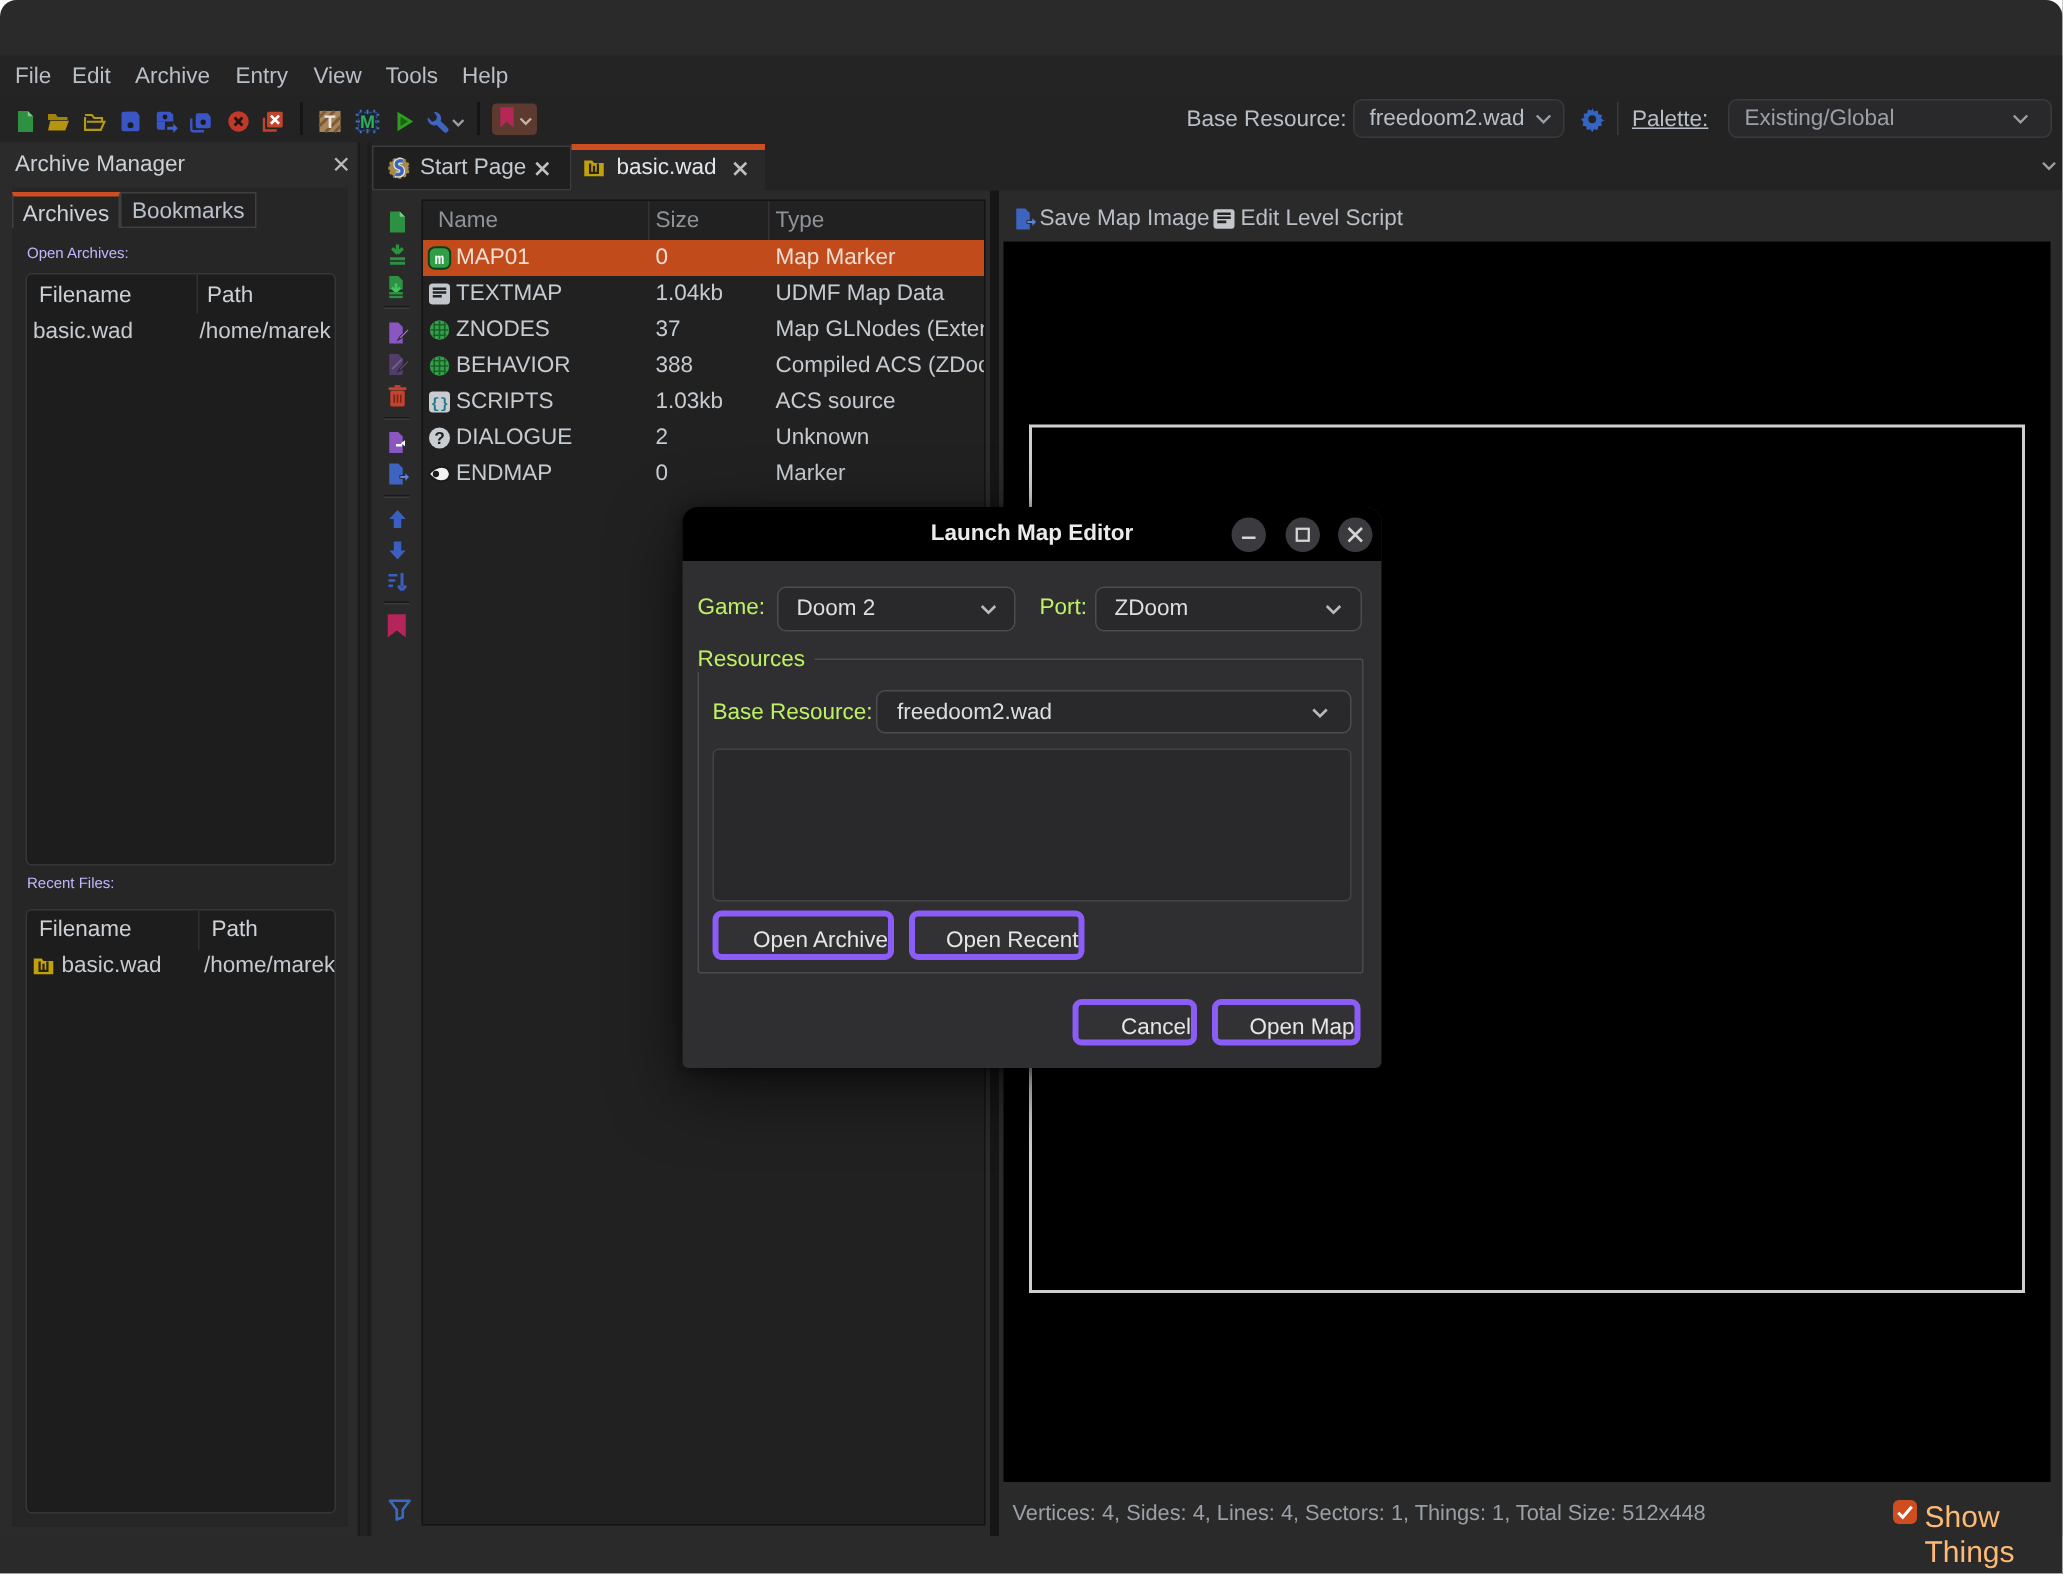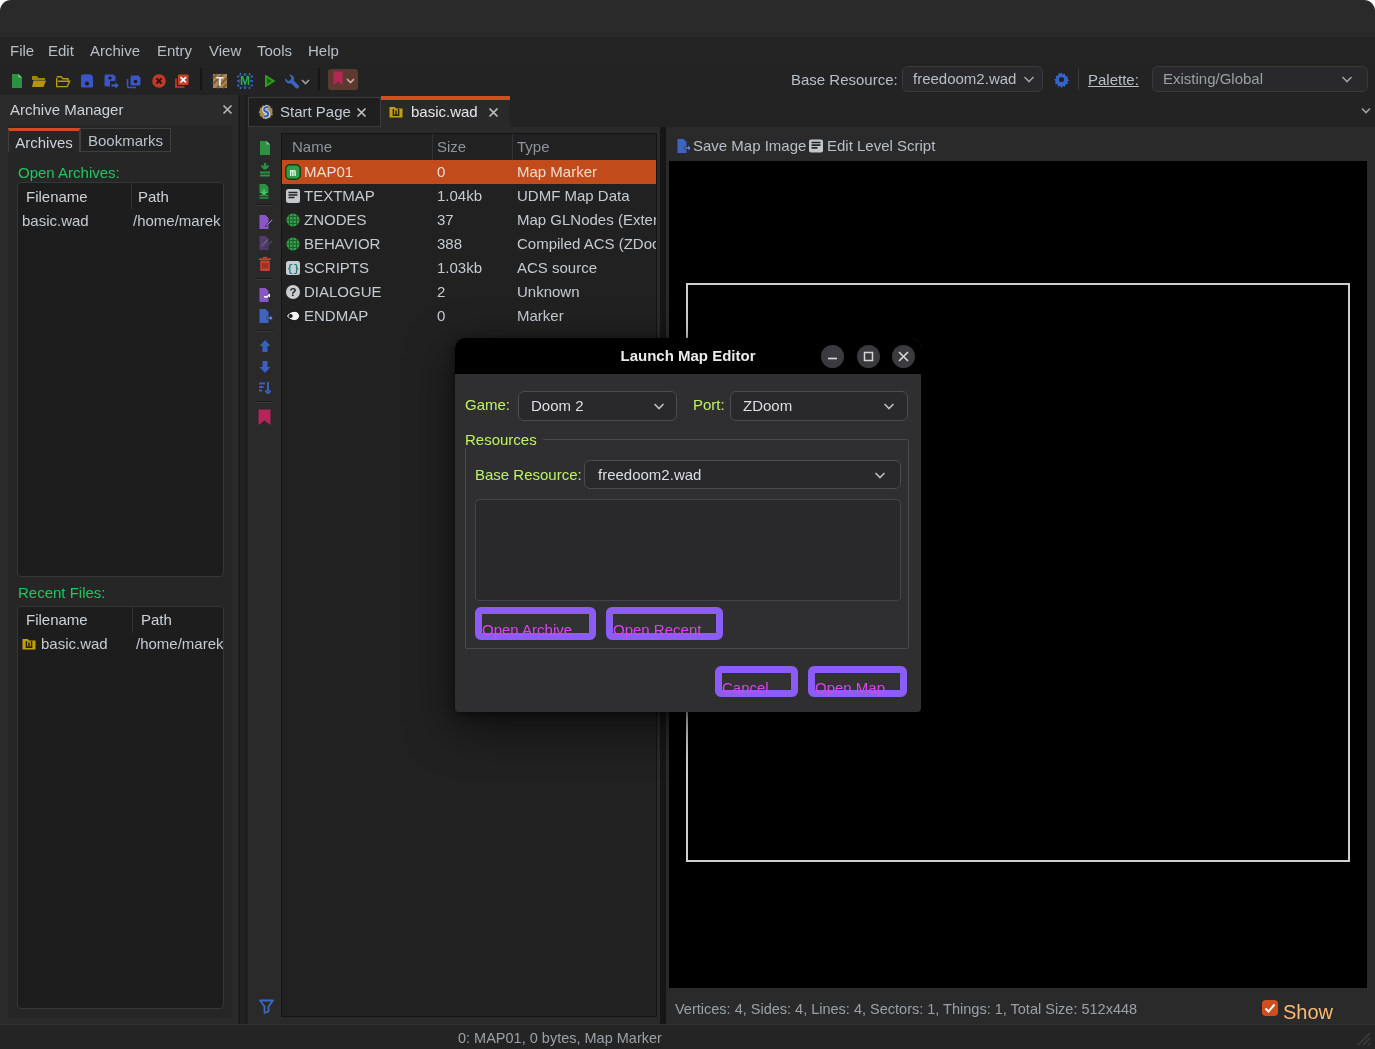--- a/index.html
+++ b/index.html
@@ -19,21 +19,21 @@
   .tsep{position:absolute;top:4px;width:2px;height:22px;background:#151515;}
   .tlabel{position:absolute;top:7px;color:#b9bfc7;font-size:15px;}
   .combo{position:absolute;top:2px;height:26px;background:#29292b;border:1px solid #3a3a3c;
        border-radius:6px;color:#b9bfc7;font-size:15px;line-height:24px;padding-left:10px;}
   .chev{position:absolute;width:14px;height:9px;z-index:3;}
   
   #leftpanel{left:0;top:95px;width:238px;height:929px;background:#2b2b2c;padding-left:28px;}
   #lpnotebook{position:absolute;left:8px;top:30px;width:224px;height:893px;background:#262627;}
   .lptab{position:absolute;top:3px;height:24px;font-size:15px;line-height:23px;text-align:center;}
   .listbox{position:absolute;background:#1d1d1e;border:1px solid #363637;border-radius:4px;overflow:hidden;}
-  .lbl{position:absolute;color:#22c55e;font-size:15px;}
+  .lbl{position:absolute;color:#c4b5fd;font-size:10px;}
   
   #sash{left:238px;top:95px;width:10px;height:929px;background:#222223;}
   
   #tabbar{left:248px;top:95px;width:1127px;height:32px;background:#232324;}
   #content{left:248px;top:127px;width:1127px;height:897px;background:#2a2a2b;}
   .vsep{position:absolute;left:8px;width:17px;height:2px;border-top:1px solid #191919;border-bottom:1px solid #3a3a3a;}
   
   #entrylist{position:absolute;left:33px;top:6px;width:376px;height:884px;background:#212122;
        border:1px solid #141414;overflow:hidden;}
   .hdr{position:absolute;top:0;height:26px;color:#8f9499;font-size:15px;line-height:26px;}
@@ -50,22 +50,22 @@
   #statusbar{left:0;top:1024px;width:1375px;height:25px;background:#242425;border-top:1px solid #303031;}
   
   #dialog{left:455px;top:338px;width:466px;height:374px;background:#2f2f31;border-radius:10px 10px 4px 4px;
       box-shadow:0 14px 46px rgba(0,0,0,.6),0 2px 10px rgba(0,0,0,.5);}
   #dlgtitle{position:absolute;left:0;top:0;width:100%;height:36px;background:#000000;border-radius:10px 10px 0 0;}
   #dlgtitle .t{position:absolute;left:0;right:0;top:9px;text-align:center;font-weight:bold;color:#ebebeb;font-size:15px;}
   .dbtn{position:absolute;top:7px;width:23px;height:23px;border-radius:50%;background:#3b3b3f;}
   .dcombo{position:absolute;background:#29292b;border:1px solid #4c4c4e;border-radius:6px;
       color:#dcdfe2;font-size:15px;}
   .dlabel{position:absolute;color:#bef264;font-size:15px;}
-  .dbutton{position:absolute;background:#323234;border:7px solid #8b5cf6;border-radius:6px;
-      color:#d946ef;font-size:15px;text-align:left;}
+  .dbutton{position:absolute;background:#323234;border:4px solid #8b5cf6;border-radius:6px;
+      color:#e5e5e5;font-size:15px;text-align:right;}
   svg{display:block;}
 </style>
 </head>
 <body>
 <div id="win">
 
 
   <div class="abs" id="menubar">
     <span class="mi" style="left:10px;">File</span>
     <span class="mi" style="left:48px;">Edit</span>
@@ -369,26 +369,20 @@
         </div>
       <span style="position:absolute;left:6px;top:874px;color:#9aa0a5;font-size:14.5px;">Vertices: 4, Sides: 4, Lines: 4, Sectors: 1, Things: 1, Total Size: 512x448</span>
       <div style="position:absolute;left:593px;top:873px;width:16px;height:16px;background:#cf4e1f;border-radius:4px;"></div>
       <svg class="abs" style="left:593px;top:873px;" width="16" height="16">
           <path d="M3.5 8.5 L6.5 11.5 L12.5 4.5" stroke="#fff" stroke-width="2" fill="none"></path>
         </svg>
       <span style="position:absolute;left:614px;top:874px;color:#fdba74;font-size:20px;">Show Things</span>
     </div>
   </div>
 
-  <div class="abs" id="statusbar">
-    <span style="position:absolute;left:458px;top:5px;color:#9aa0a5;font-size:14.5px;">0: MAP01, 0 bytes, Map Marker</span>
-    <svg class="abs" style="left:1352px;top:2px;" width="20" height="20">
-      <path d="M18 6 L6 18 M18 11 L11 18 M18 16 L16 18" stroke="#3c3c3d" stroke-width="1.5"></path>
-    </svg>
-  </div>
 
   <div class="abs" id="dialog">
     <div id="dlgtitle">
       <div class="t">Launch Map Editor</div>
       <div class="dbtn" style="left:366px;"></div>
       <div class="dbtn" style="left:402px;"></div>
       <div class="dbtn" style="left:437px;"></div>
       <svg class="abs" style="left:366px;top:7px;" width="23" height="23">
           <line x1="7" y1="13.5" x2="16" y2="13.5" stroke="#d6d6d6" stroke-width="1.7"></line>
         </svg>

